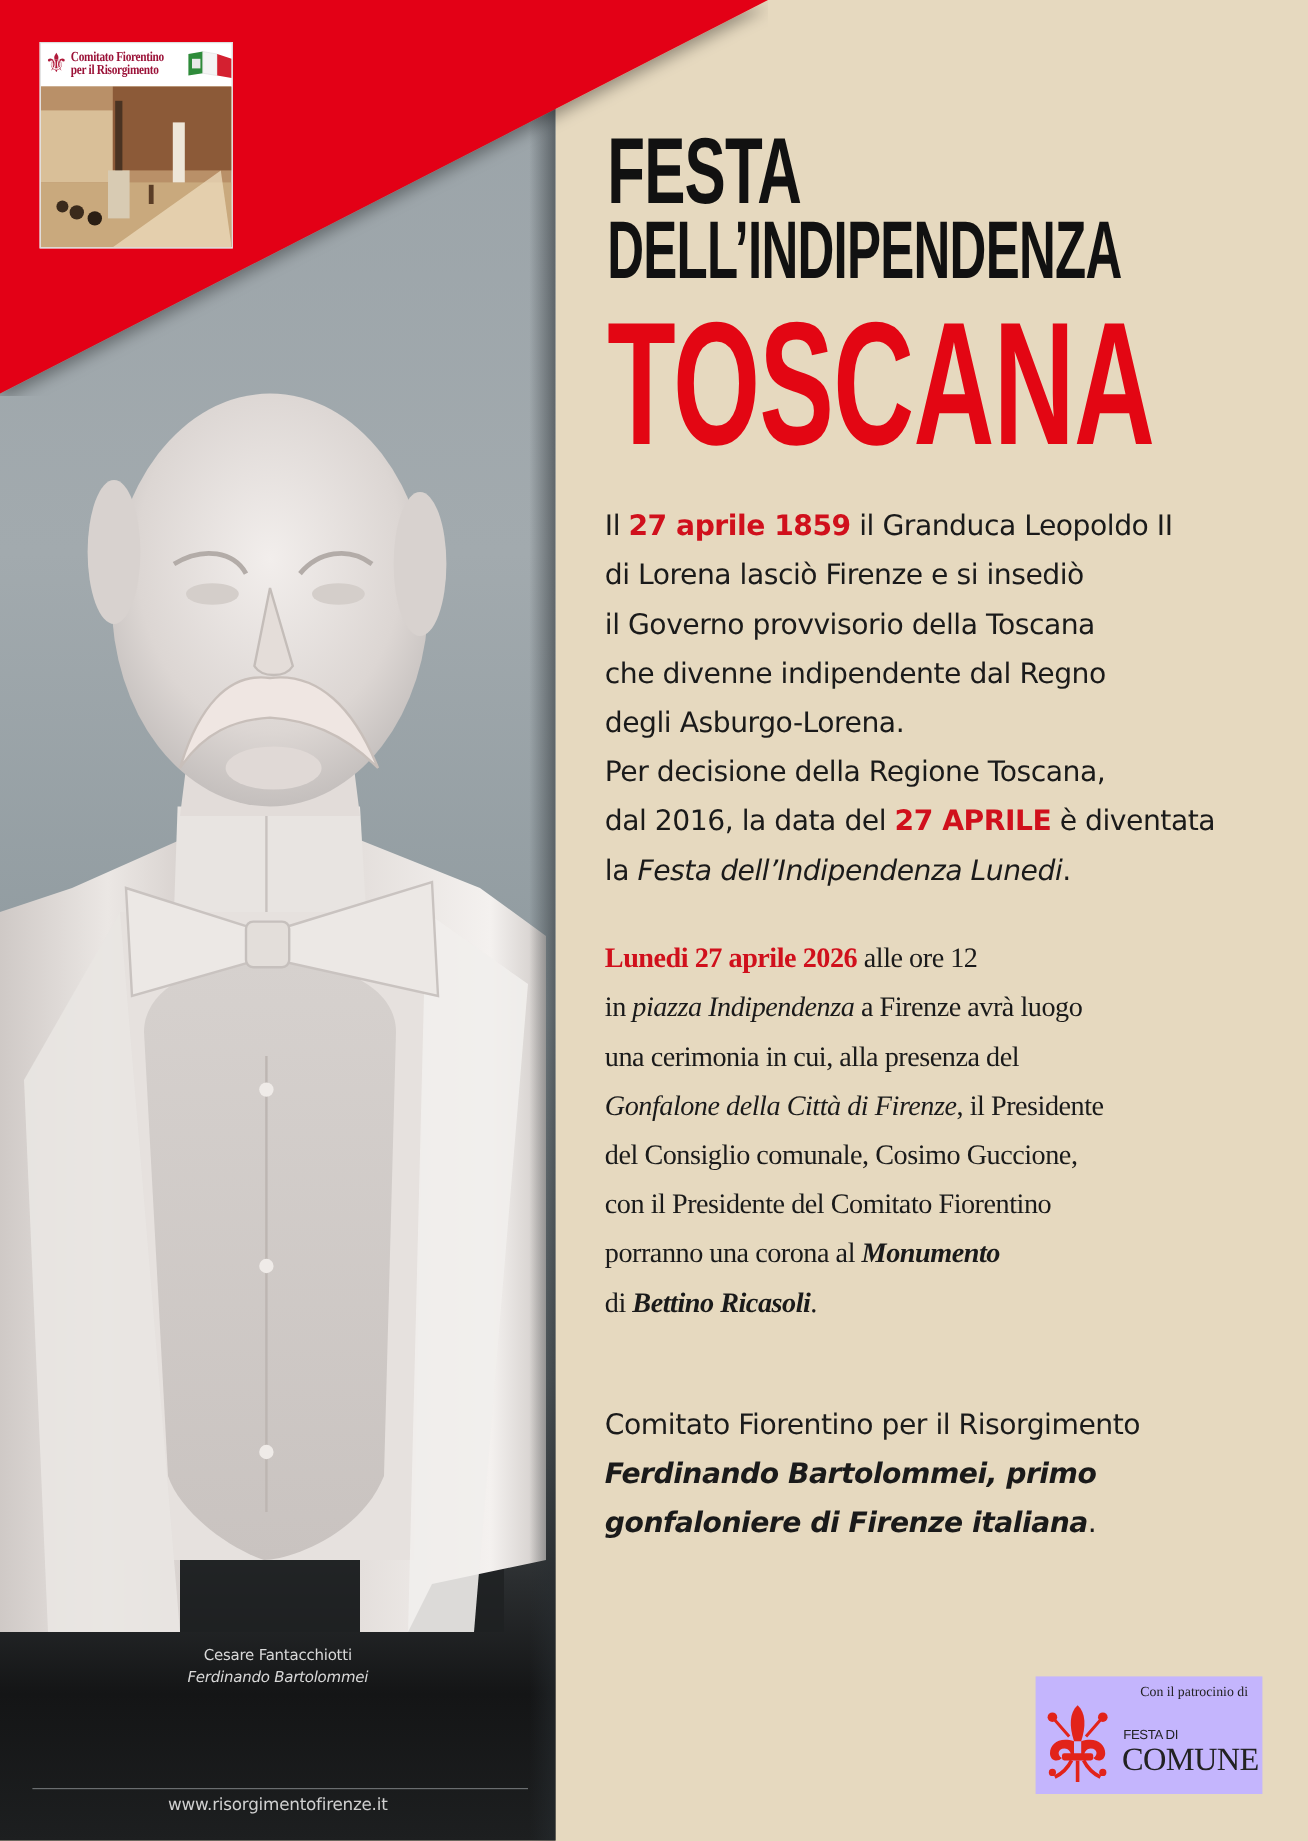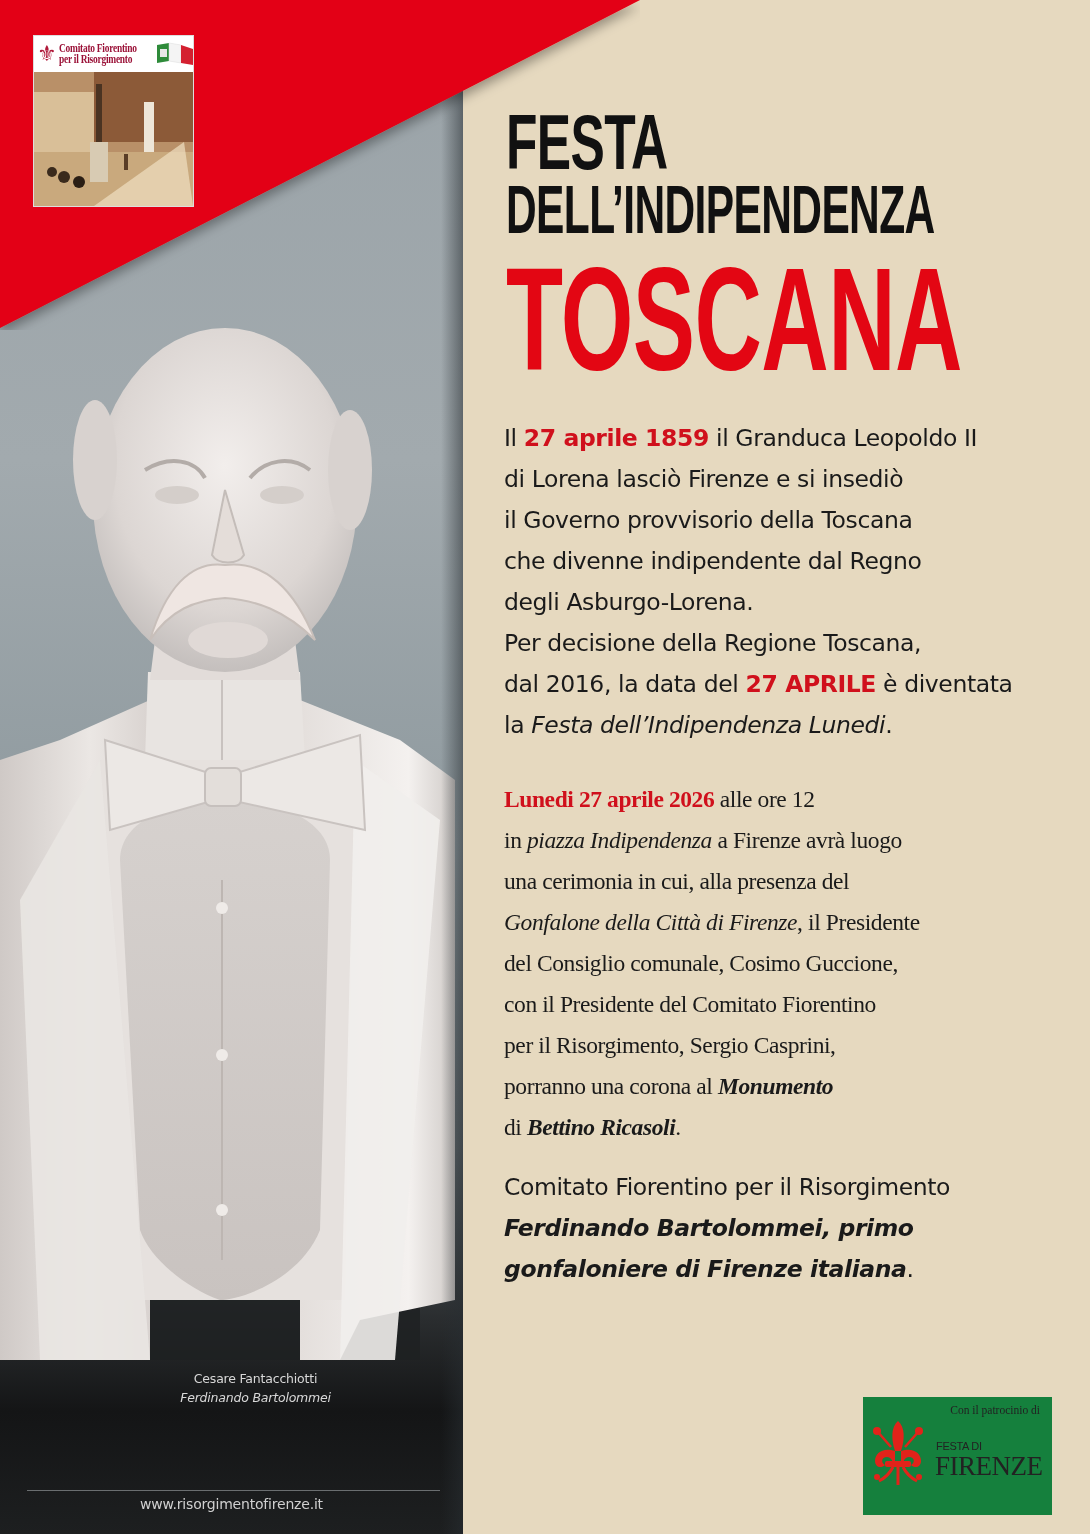--- a/index.html
+++ b/index.html
@@ -41,28 +41,28 @@
   .body-text .line { display:block; white-space:nowrap; }
   .red-bold { color:#d0101c; font-weight:bold; }
   .bold { font-weight:bold; }
   .italic { font-style:italic; }
   .bold-italic { font-weight:bold; font-style:italic; }
   .p1 { top:418px; }
   .p2 { top:779px;font-family:Liberation Serif, serif; }
   .p3 { top:1167px; }
 
   
-  .patronage { position:absolute; left:863px; top:1397px; width:189px; height:118px; background:#15803d; }
+  .patronage { position:absolute; left:863px; top:1397px; width:189px; height:98px; background:#c4b5fd; }
   .patronage-label { position:absolute; right:12px; top:7px; font-family:"Liberation Serif", serif; font-size:11.5px; color:#222; }
   .patronage-lily { position:absolute; left:6px; top:20px; width:58px; height:72px; }
   .patronage-comune { position:absolute; left:73px; top:43px; font-family:"Liberation Sans", sans-serif; font-size:11px; color:#222; letter-spacing:-0.3px; }
   .patronage-firenze { position:absolute; left:72px; top:54px; font-family:"Liberation Serif", serif; font-size:27px; color:#222; letter-spacing:-0.5px; }
 
   
-  .caption { position:absolute; left:0; width:463px; text-align:center; color:#d8d8d8; font-family:"DejaVu Sans", sans-serif; font-size:12.5px; letter-spacing:-0.2px;padding-left:24px; }
+  .caption { position:absolute; left:0; width:463px; text-align:center; color:#d8d8d8; font-family:"DejaVu Sans", sans-serif; font-size:12.5px; letter-spacing:-0.2px; }
   .caption-author { top:1371px; }
   .caption-title { top:1390px; font-style:italic; }
   .rule { position:absolute; left:27px; top:1490px; width:413px; height:1px; background:#6a6e70; }
   .website { position:absolute; left:0; top:1496px; width:463px; text-align:center; color:#d0d0d0; font-family:"DejaVu Sans", sans-serif; font-size:14px; letter-spacing:-0.2px; }
 </style>
 </head>
 <body>
 
 <div class="photo-panel">
   <svg class="bust" width="463" height="1534" viewBox="0 0 463 1534">
@@ -190,21 +190,20 @@
     <span class="line"><span>la </span><span class="italic">Festa dell’Indipendenza Lunedi</span><span>.</span></span>
   </div>
 
   <div class="body-text p2">
     <span class="line"><span class="red-bold">Lunedi 27 aprile 2026</span><span> alle ore 12</span></span>
     <span class="line"><span>in </span><span class="italic">piazza Indipendenza</span><span> a Firenze avrà luogo</span></span>
     <span class="line">una cerimonia in cui, alla presenza del</span>
     <span class="line"><span class="italic">Gonfalone della Città di Firenze</span><span>, il Presidente</span></span>
     <span class="line">del Consiglio comunale, Cosimo Guccione,</span>
     <span class="line">con il Presidente del Comitato Fiorentino</span>
-    <span class="line">per il Risorgimento, Sergio Casprini,</span>
     <span class="line"><span>porranno una corona al </span><span class="bold-italic">Monumento</span></span>
     <span class="line"><span>di </span><span class="bold-italic">Bettino Ricasoli</span><span>.</span></span>
   </div>
 
   <div class="body-text p3">
     <span class="line">Comitato Fiorentino per il Risorgimento</span>
     <span class="line bold-italic">Ferdinando Bartolommei, primo</span>
     <span class="line"><span class="bold-italic">gonfaloniere di Firenze italiana</span><span>.</span></span>
   </div>
 </div>
@@ -219,19 +218,19 @@
       <rect x="16" y="44" width="26" height="6" rx="2"></rect>
       <path d="M24,50 C20,58 14,62 10,64 M34,50 C38,58 44,62 48,64 M29,50 L29,68" stroke="#e2231a" stroke-width="3" fill="none"></path>
       <path d="M22,30 L8,14 M36,30 L50,14" stroke="#e2231a" stroke-width="2.5" fill="none"></path>
       <circle cx="8" cy="14" r="4"></circle>
       <circle cx="50" cy="14" r="4"></circle>
       <circle cx="8" cy="60" r="3"></circle>
       <circle cx="50" cy="60" r="3"></circle>
     </g>
   </svg>
   <div class="patronage-comune">FESTA DI</div>
-  <div class="patronage-firenze">FIRENZE</div>
+  <div class="patronage-firenze">COMUNE</div>
 </div>
 
 <div class="caption caption-author">Cesare Fantacchiotti</div>
 <div class="caption caption-title">Ferdinando Bartolommei</div>
 <div class="rule"></div>
 <div class="website">www.risorgimentofirenze.it</div>
 
 </body></html>

